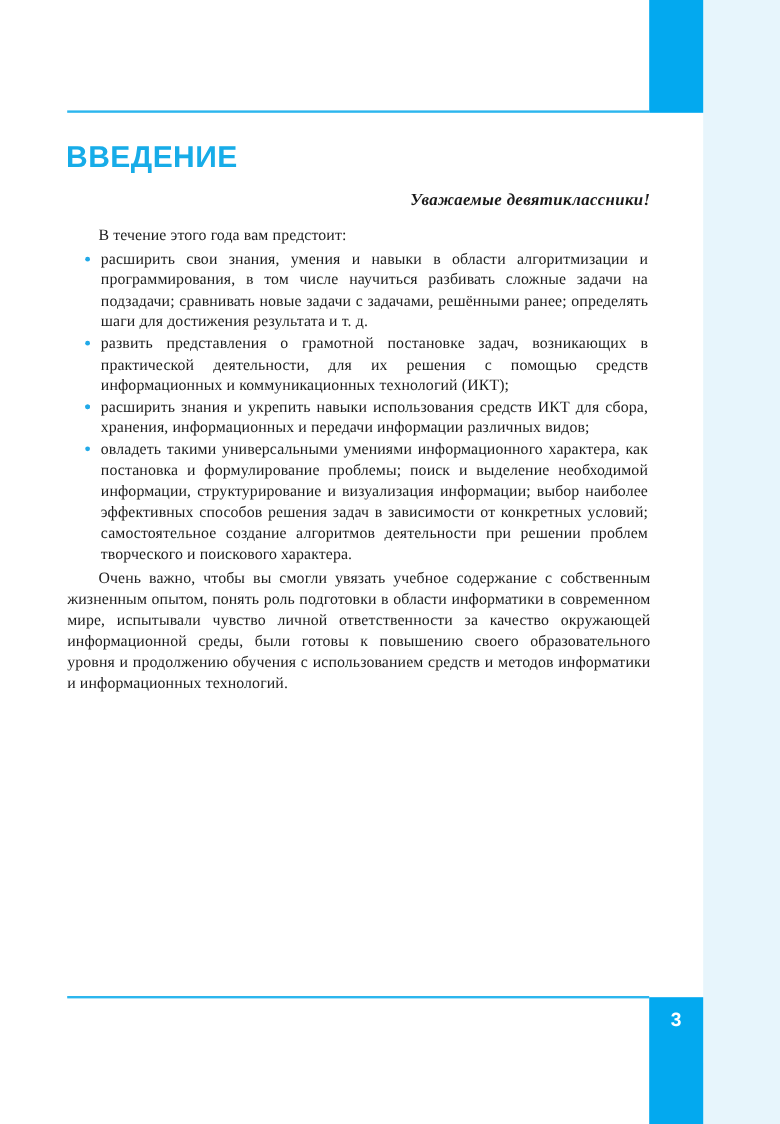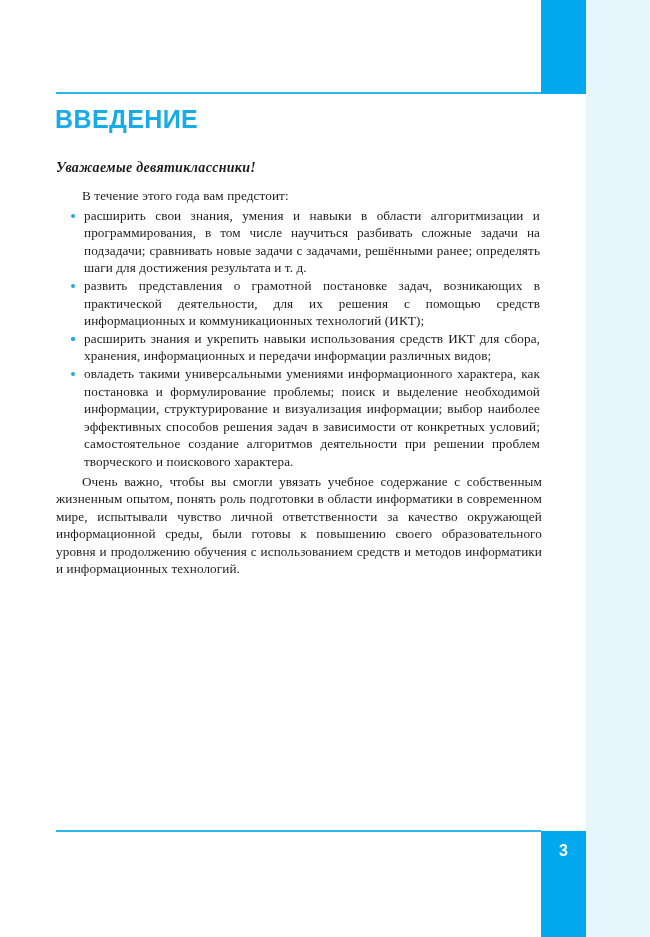--- a/index.html
+++ b/index.html
@@ -54,38 +54,38 @@
   .header-rule {
     position: absolute;
     top: 92px;
     left: 56px;
     width: 485px;
     height: 2px;
     background: #2cb6ee;
   }
   .page-title {
     position: absolute;
-    top: 106px;
+    top: 118px;
     left: 55px;
     font-family: "Liberation Sans", "DejaVu Sans", sans-serif;
     font-weight: bold;
     font-size: 25px;
     letter-spacing: 0.4px;
     color: #17ace8;
     margin: 0;
     line-height: 1.1;
   }
   .content {
     position: absolute;
     top: 160px;
     left: 56px;
     width: 486px;
   }
   .salutation {
-    text-align: left;
+    text-align: right;
     font-style: italic;
     font-weight: bold;
     font-size: 14px;
     color: #1a1a1a;
     margin: 0 0 11px 0;
     letter-spacing: 0.3px;
   }
   p.body-text {
     margin: 0;
     font-size: 13.2px;

